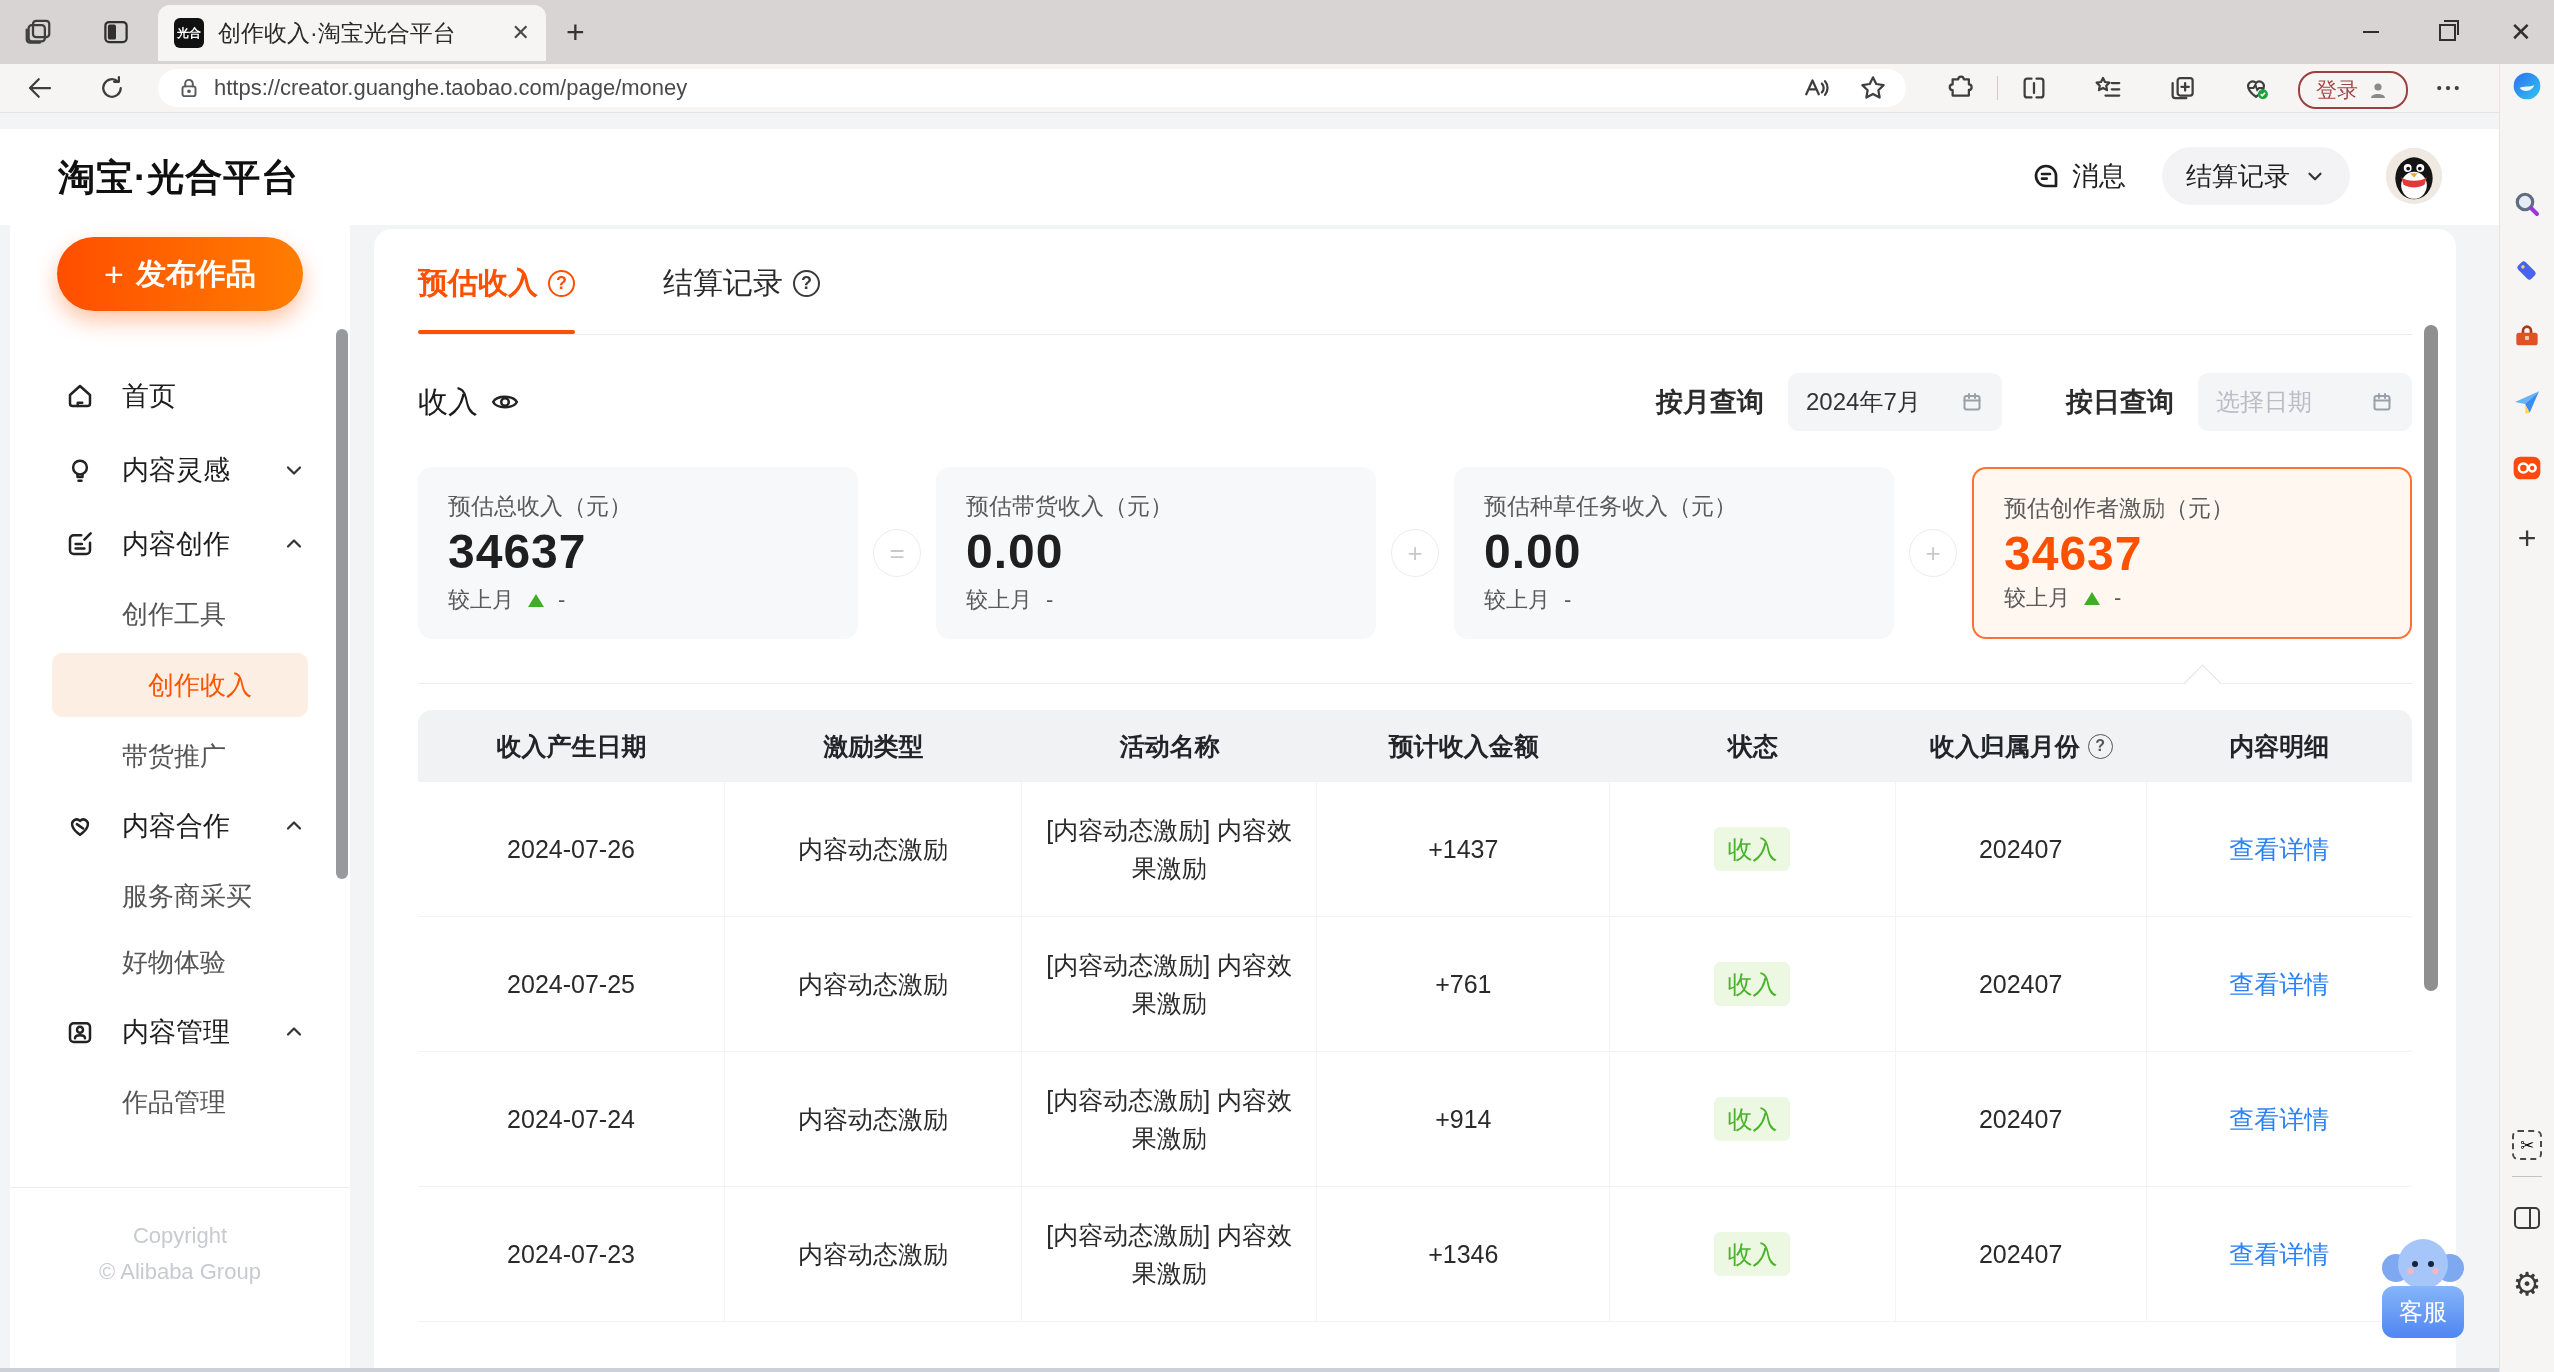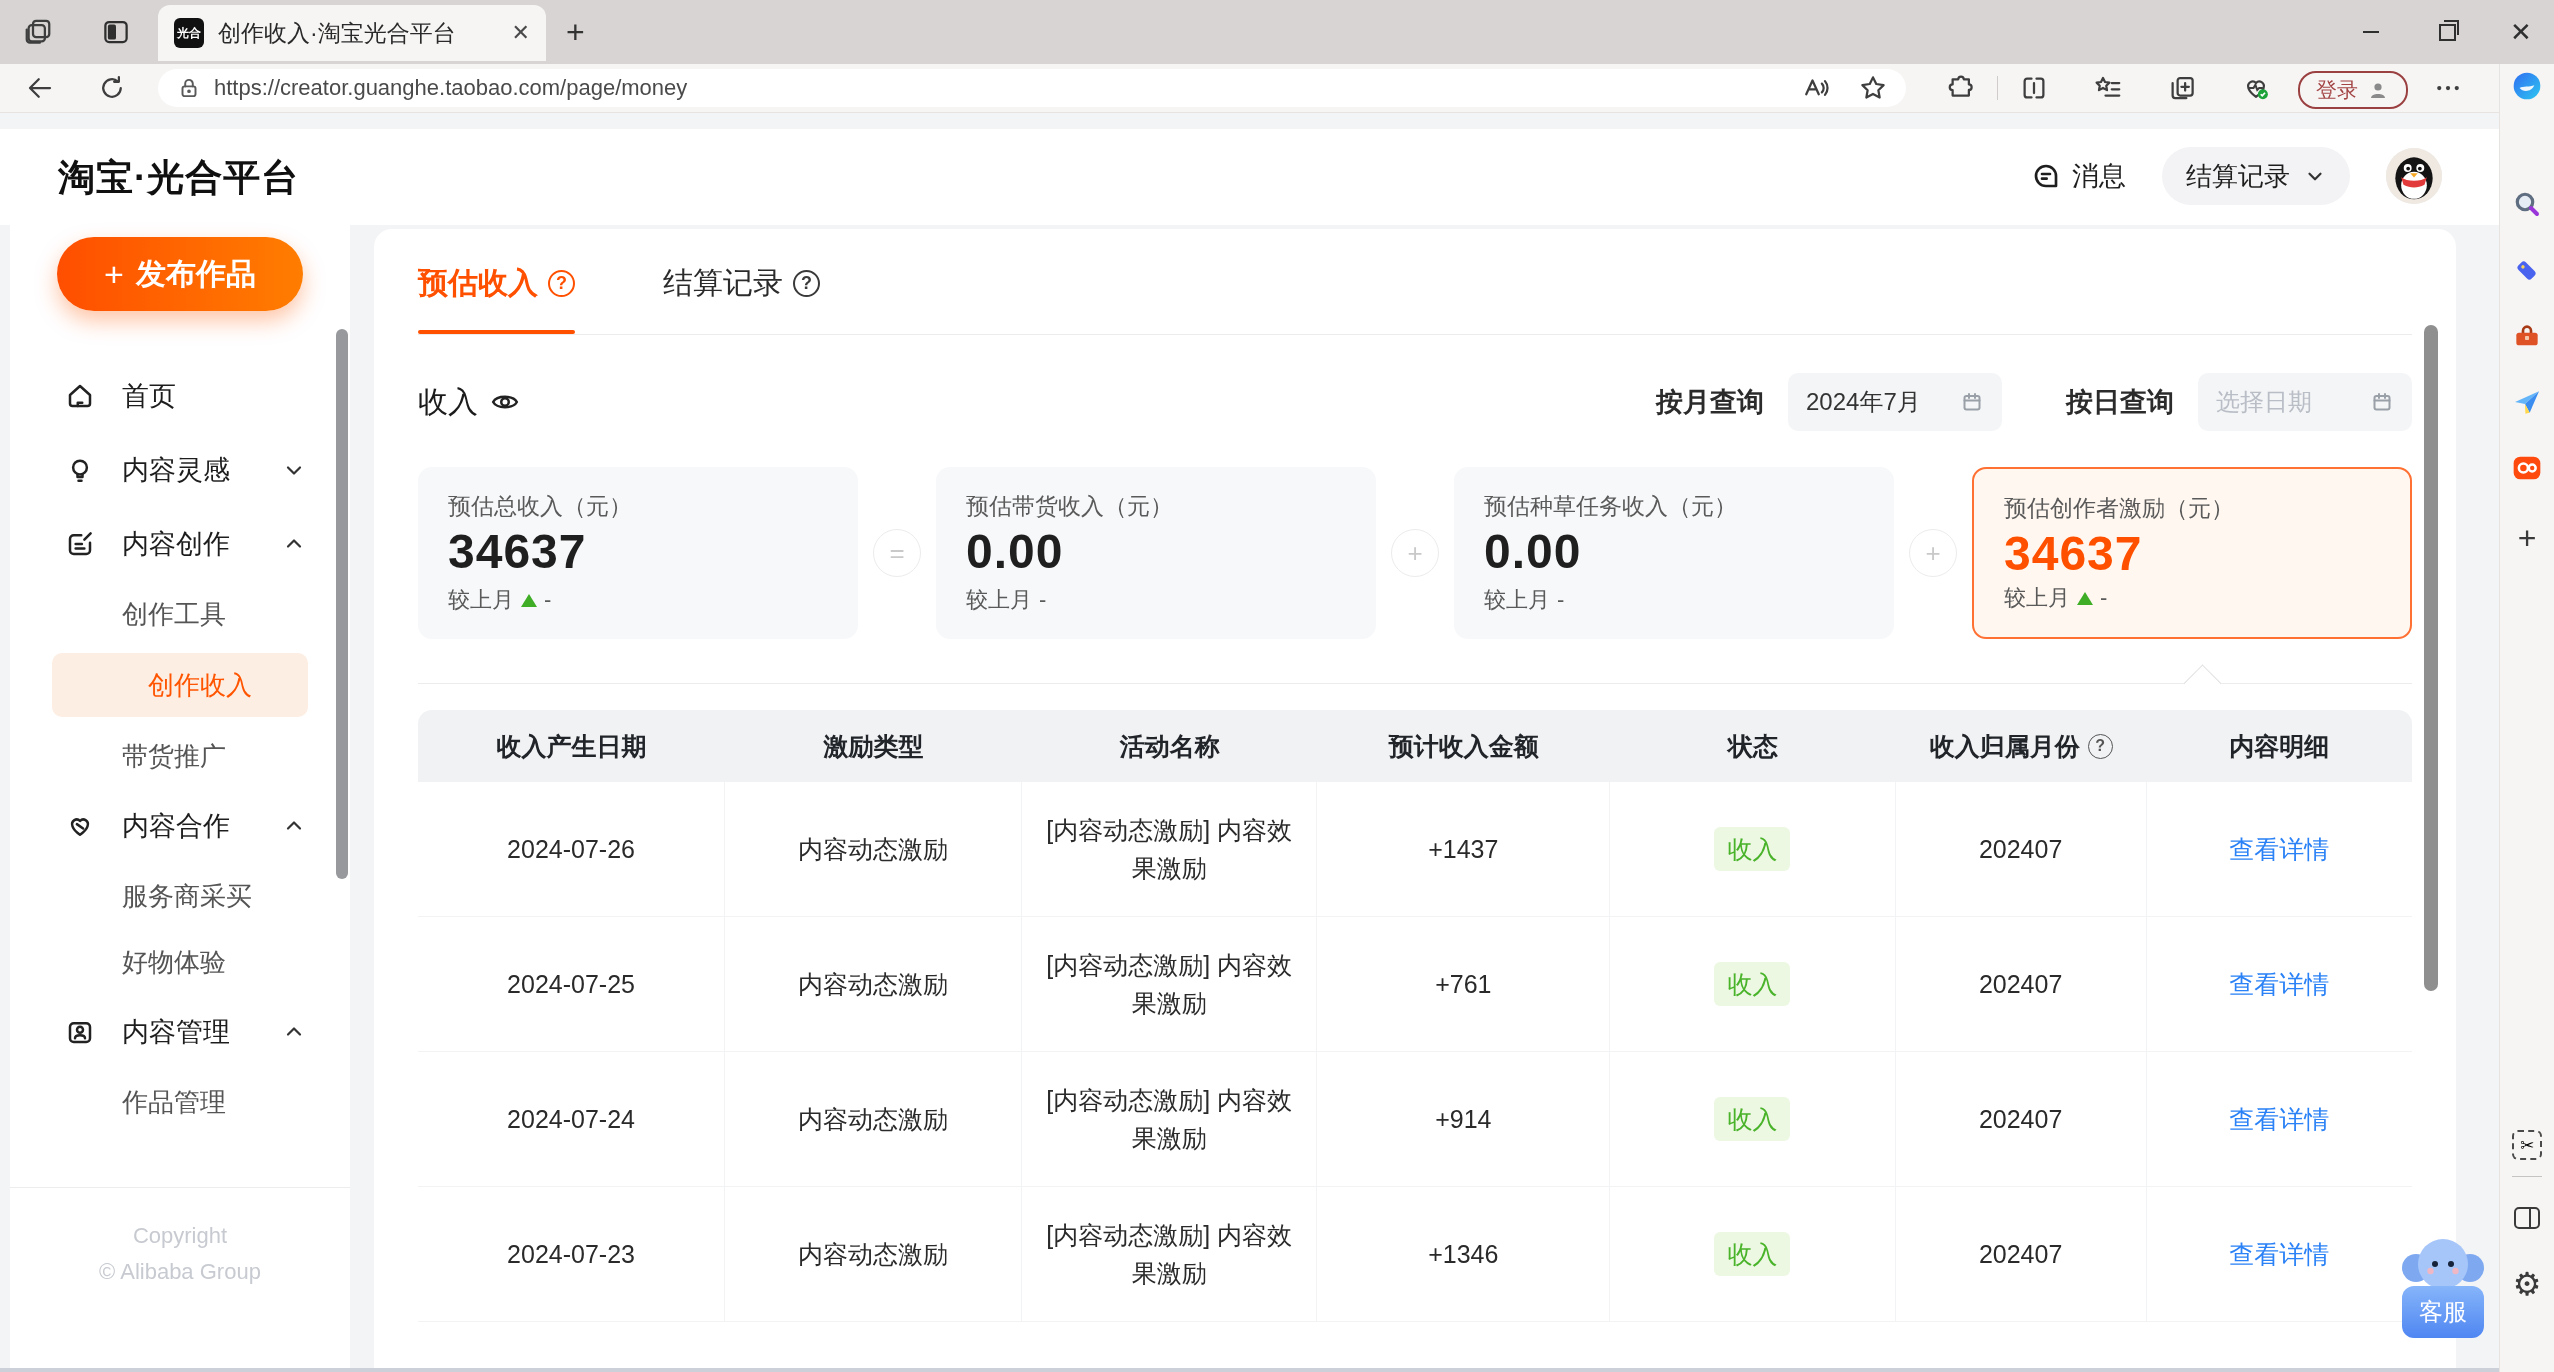--- a/index.html
+++ b/index.html
@@ -93,21 +93,21 @@
       padding:0 18px;box-sizing:border-box;font-size:24px;color:#333}
   .date-input .cal{margin-left:auto}
   .ph{color:#b9bdc6}
   .gap40{width:16px}
 
   .cards-row{margin-top:36px;display:flex;align-items:stretch}
   .sum-card{width:440px;height:172px;background:#f7f8fa;border-radius:14px;padding:24px 30px;box-sizing:border-box;
       display:flex;flex-direction:column}
   .sum-title{font-size:23px;color:#5a5a5a}
   .sum-value{font-size:48px;font-weight:600;color:#1f1f1f;margin-top:2px;letter-spacing:1px}
-  .sum-compare{margin-top:auto;font-size:22px;color:#5a5a5a;display:flex;align-items:center;gap:7px}
+  .sum-compare{margin-top:auto;font-size:22px;color:#5a5a5a;display:flex;align-items:center;gap:14px}
   .trend-up{width:0;height:0;border-left:8px solid transparent;border-right:8px solid transparent;border-bottom:13px solid #3fae26}
   .op{flex:1;display:flex;align-items:center;justify-content:center}
   .op-circle{width:46px;height:46px;border-radius:50%;border:1px solid #ececec;background:#fff;color:#c9c9c9;
       font-size:26px;display:flex;align-items:center;justify-content:center}
   .sum-card.highlight{background:#fff7f0;border:2px solid #ff7033}
   .sum-card.highlight .sum-value{color:#ff5000}
 
   .notch-row{position:relative;height:44px;border-bottom:1px solid #ececec}
   .notch{position:absolute;right:196px;bottom:-14px;width:26px;height:26px;background:#fff;
       border-left:1px solid #e0e0e0;border-top:1px solid #e0e0e0;transform:rotate(45deg)}
@@ -123,21 +123,21 @@
   .th{display:flex;align-items:center;justify-content:center;gap:8px}
   .th .qmark{width:25px;height:25px;font-size:16px;border-width:1.5px}
   .trow{height:134px;border-bottom:1px solid #f2f3f5;font-size:25px;color:#2a2a2a}
   .td{display:flex;align-items:center;justify-content:center;text-align:center;border-right:1px solid #f2f3f5;
       padding:0 22px;box-sizing:border-box;line-height:38px}
   .td:last-child{border-right:none}
   .badge{background:#edf8e3;color:#49b32a;padding:7px 13px;border-radius:6px;line-height:1.2}
   .link{color:#2b82f6}
 
   
-  .kefu{position:absolute;right:70px;top:1236px;width:82px;z-index:7}
+  .kefu{position:absolute;right:90px;top:1236px;width:82px;z-index:7}
   .kefu-label{height:52px;border-radius:12px;background:linear-gradient(180deg,#86b5fa,#4f86f2);color:#fff;
       font-size:24px;display:flex;align-items:center;justify-content:center;margin-top:-8px;position:relative;z-index:1}
 </style>
 </head>
 <body>
 
 <div class="tabstrip">
   <span class="ts-ico ico" style="left:22px">
     <svg class="line" width="30" height="30" viewBox="0 0 24 24">
         <rect x="8" y="3" width="13" height="13" rx="2.5"></rect>

